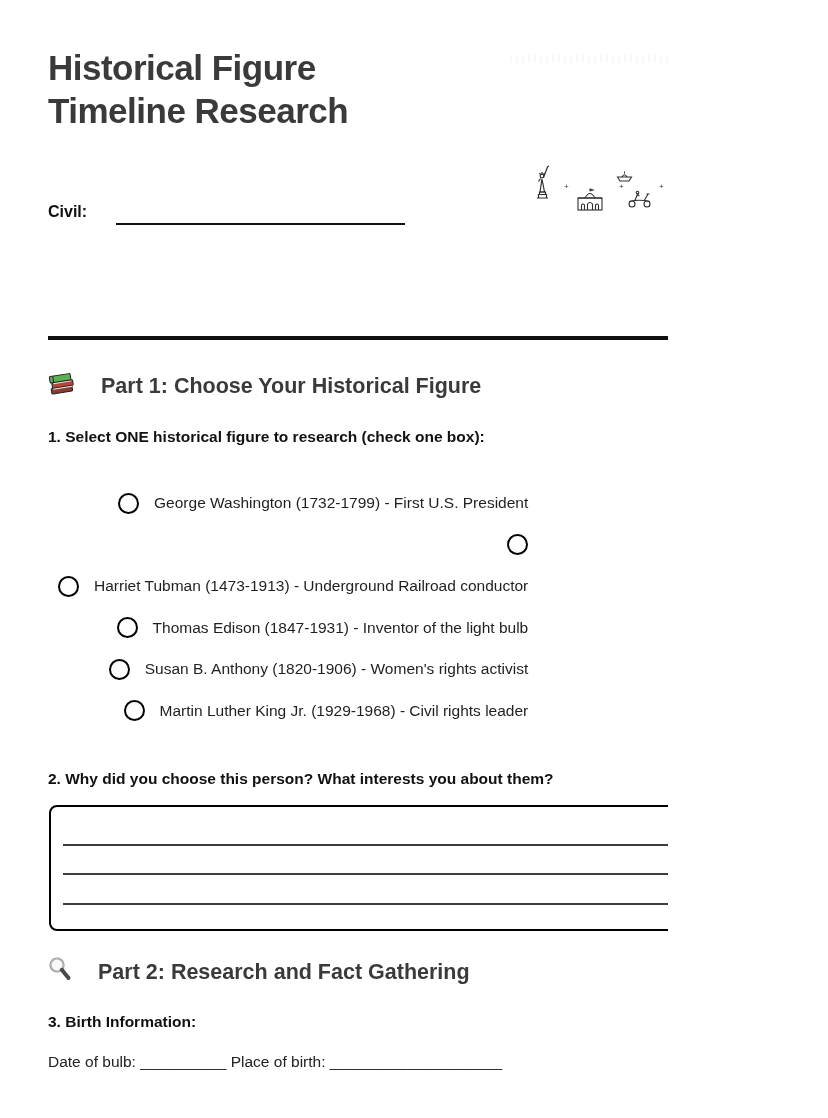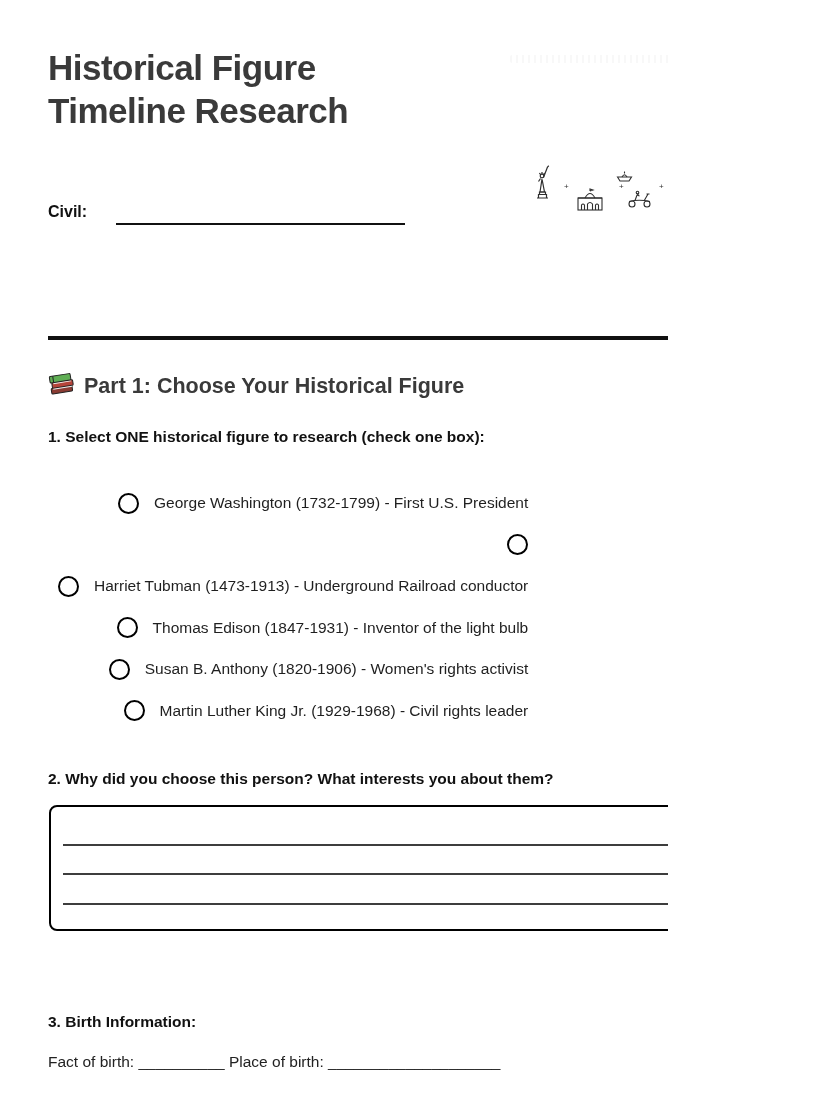--- a/index.html
+++ b/index.html
@@ -18,21 +18,21 @@
   .field-row .lbl { font-size:16px; font-weight:700; color:#111; width:68px; }
   .field-row .line { width:289px; border-bottom:2.5px solid #111; height:22px; margin-bottom:-4px; }
 
   .doodle { position:absolute; left:528px; top:163px; width:250px; height:52px; }
   .doodle .d { position:absolute; }
   .doodle .plus { font-size:8px; color:#333; line-height:8px; }
   .doodle svg { display:block; }
 
   .rule { position:absolute; left:48px; width:732px; height:3.5px; background:#111; top:336px; }
 
-  .part-heading { position:absolute; left:48px; display:flex; align-items:center; gap:9px;
+  .part-heading { position:absolute; left:48px; display:flex; align-items:center; gap:26px;
                   font-size:21.5px; font-weight:700; color:#3a3a3a; }
 
   .q-bold { position:absolute; left:48px; font-size:15.5px; font-weight:700; color:#111; }
 
   .options { position:absolute; left:58px; top:492px; }
   .option { display:flex; align-items:center; height:22px; margin-bottom:19.5px;justify-content:flex-end; }
   .radio { width:21px; height:21px; border:2.5px solid #000; border-radius:50%;
            background:#fff; flex:0 0 auto; }
   .option .opt-label { font-size:15.5px; color:#1f1f1f; margin-left:15px; }
 
@@ -172,24 +172,34 @@
   </div>
 
   <div class="q-bold" style="top:770px;">2. Why did you choose this person? What interests you about them?</div>
 
   <div class="answer-box">
     <div class="wline l1"></div>
     <div class="wline l2"></div>
     <div class="wline l3"></div>
   </div>
 
+  <div class="part-heading" style="top:956px;">
+    <span>
+      <svg width="24" height="27" viewBox="0 0 24 27" fill="none">
+        <circle cx="9" cy="9" r="6.5" stroke="#8f8f8f" stroke-width="2.2"></circle>
+        <circle cx="9" cy="9" r="6.5" stroke="#bdbdbd" stroke-width="0.8" fill="rgba(240,240,240,0.4)"></circle>
+        <path d="M13.8 13.8 L20.5 22" stroke="#4a4a4a" stroke-width="4" stroke-linecap="round"></path>
+      </svg>
+    </span>
+    <span>Part 2: Research and Fact Gathering</span>
+  </div>
 
   <div class="q-bold" style="top:1013px;">3. Birth Information:</div>
 
   <div class="fill-line" style="top:1053px;">
-    <span class="lab">Fact of birth: </span>
+    <span class="lab">Date of bulb: </span>
     <span class="blk">__________ </span>
     <span class="lab">Place of birth: </span>
     <span class="blk">____________________ </span>
   </div>
 
 
 </div>
 
 </body></html>

